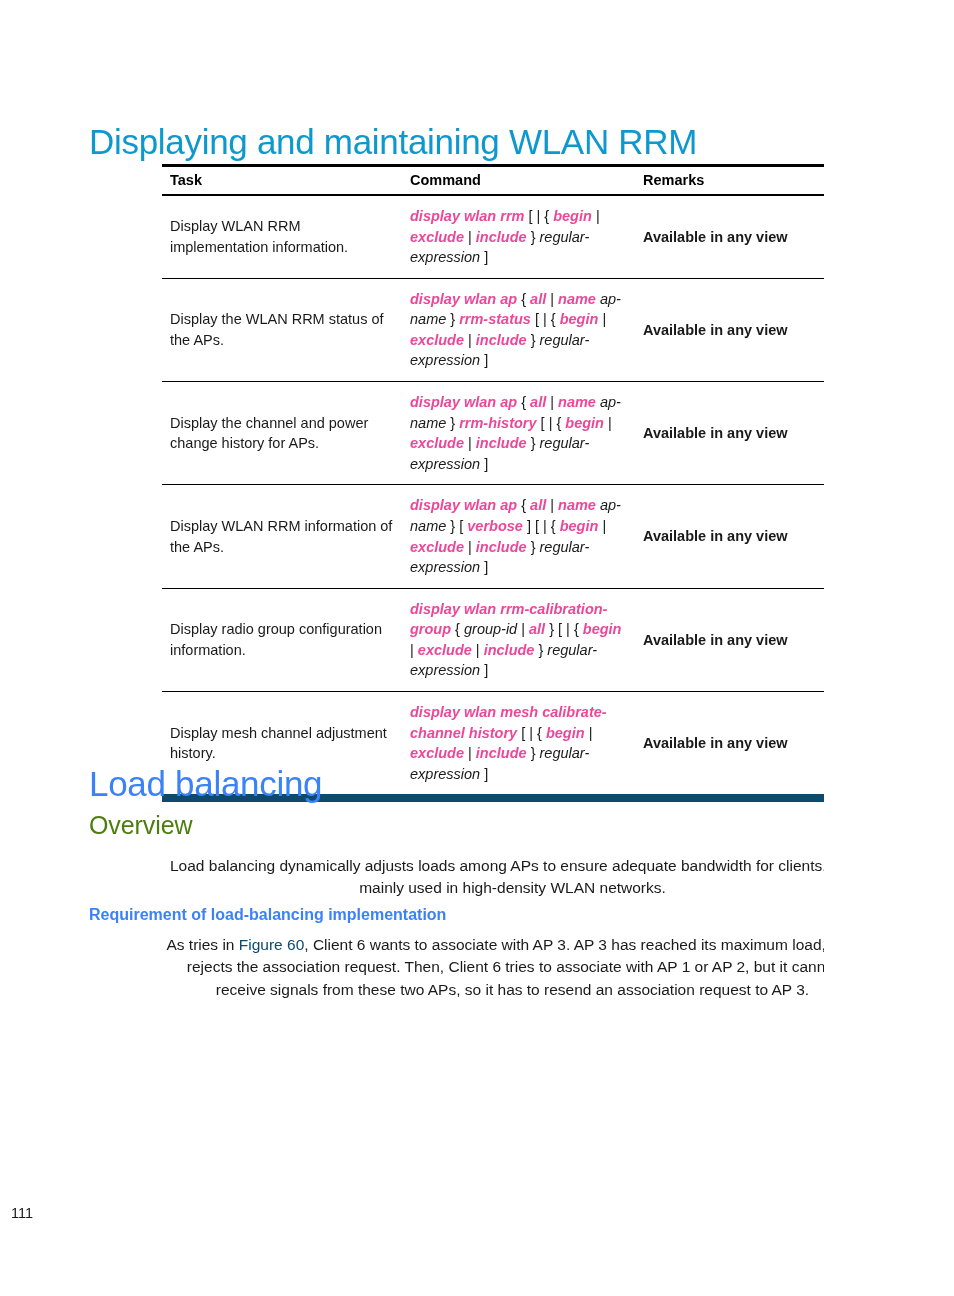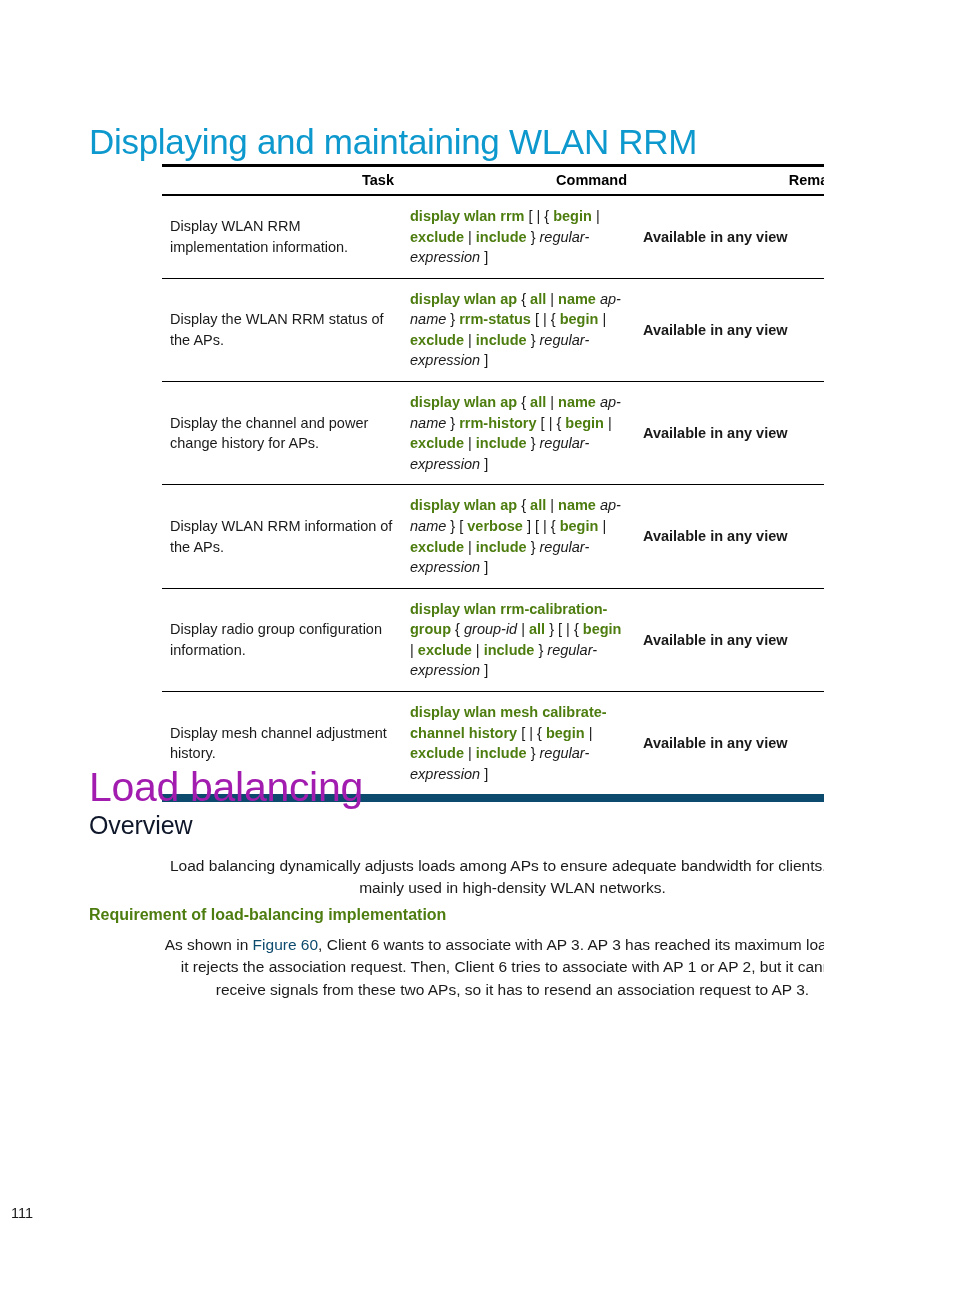--- a/index.html
+++ b/index.html
@@ -32,46 +32,46 @@
     font-weight: 400;
     letter-spacing: -0.3px;
     color: #0d99cd;
     white-space: nowrap;
     line-height: 1.1;
   }
   .h1-2 {
     position: absolute;
     left: 89px;
     top: 722px;
-    font-size: 41px;
+    font-size: 35px;
     font-weight: 400;
     letter-spacing: -0.3px;
-    color: #a21caf;
+    color: #3b82f6;
     white-space: nowrap;
     line-height: 1.1;
     margin-top: 43px;
   }
   .h2 {
     position: absolute;
     left: 89px;
     top: 791px;
     font-size: 25px;
     font-weight: 400;
     letter-spacing: -0.1px;
-    color: #0f172a;
+    color: #4d7c0f;
     white-space: nowrap;
     line-height: 1.1;
   }
   .h3 {
     position: absolute;
     left: 89px;
     top: 890px;
     font-size: 16px;
     font-weight: bold;
-    color: #4d7c0f;
+    color: #3b82f6;
     white-space: nowrap;
     line-height: 1.1;
   }
 
   
   .tbl-wrap {
     position: absolute;
     left: 162px;
     top: 164px;
     width: 696px;
@@ -79,21 +79,21 @@
   table.cmdtable {
     width: 696px;
     border-collapse: collapse;
     table-layout: fixed;
   }
   table.cmdtable col.c-task    { width: 240px; }
   table.cmdtable col.c-command { width: 233px; }
   table.cmdtable col.c-remarks { width: 223px; }
 
   table.cmdtable thead th {
-    text-align: right;
+    text-align: left;
     font-size: 14.5px;
     font-weight: bold;
     color: #000000;
     padding: 5px 8px 6px 8px;
     border-top: 3px solid #000000;
     border-bottom: 2.5px solid #000000;
     vertical-align: bottom;
   }
   table.cmdtable tbody td {
     font-size: 14.5px;
@@ -104,21 +104,21 @@
     line-height: 1.42;
   }
   table.cmdtable tbody tr:last-child td {
     border-bottom: 8px solid #0c4a6e;
   }
   td.cell-task { padding-left: 9px; }
   td.cell-cmd  { padding-left: 9px; line-height: 1.45; }
   td.cell-rem  { padding-left: 11px; font-weight: bold; }
 
   
-  .kw   { font-weight: bold; color: #4d7c0f; }
+  .kw   { font-weight: bold; color: #ec4899; font-style: italic; }
   .prm  { font-style: italic; color: #1a1a1a; }
   .pn   { font-weight: normal; color: #1a1a1a; }
 
   
   .para {
     position: absolute;
     left: 162px;
     width: 701px;
     font-size: 15.5px;
     line-height: 1.47;
@@ -200,18 +200,18 @@
     </table>
   </div>
 
   <h1 class="h1-2">Load balancing</h1>
   <h2 class="h2">Overview</h2>
 
   <p class="para" id="para-overview">Load balancing dynamically adjusts loads among APs to ensure adequate bandwidth for clients. It is mainly used in high-density WLAN networks.</p>
 
   <h3 class="h3">Requirement of load-balancing implementation</h3>
 
-  <p class="para" id="para-figure"><span>As shown in </span><a class="link" href="#">Figure 60</a><span>, Client 6 wants to associate with AP 3. AP 3 has reached its maximum load, so it rejects the association request. Then, Client 6 tries to associate with AP 1 or AP 2, but it cannot receive signals from these two APs, so it has to resend an association request to AP 3.</span></p>
+  <p class="para" id="para-figure"><span>As tries in </span><a class="link" href="#">Figure 60</a><span>, Client 6 wants to associate with AP 3. AP 3 has reached its maximum load, so it rejects the association request. Then, Client 6 tries to associate with AP 1 or AP 2, but it cannot receive signals from these two APs, so it has to resend an association request to AP 3.</span></p>
 
 
   <div class="pageno">111</div>
 
 </div>
 
 </body></html>

